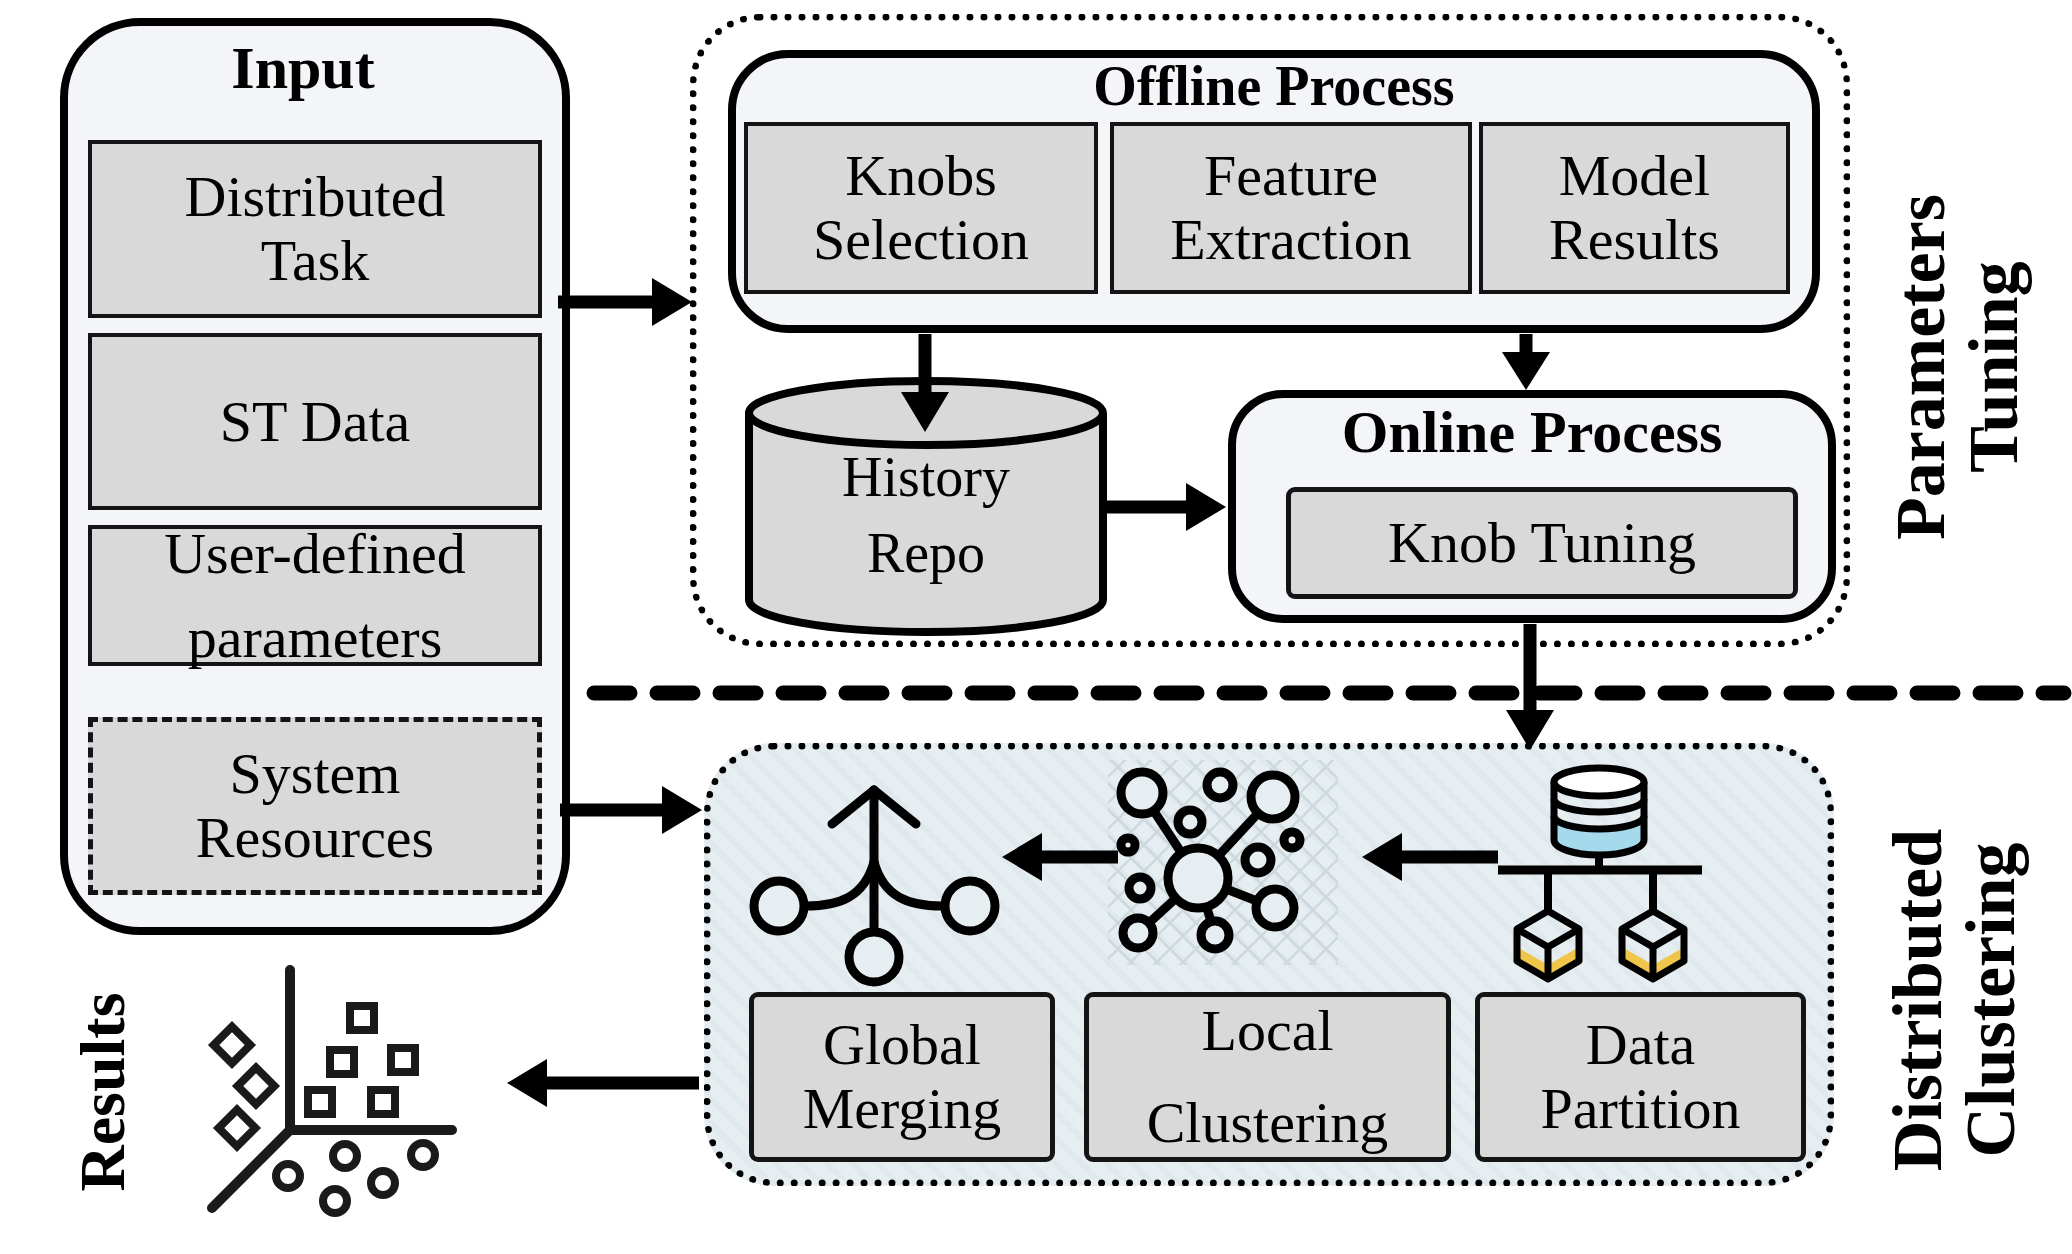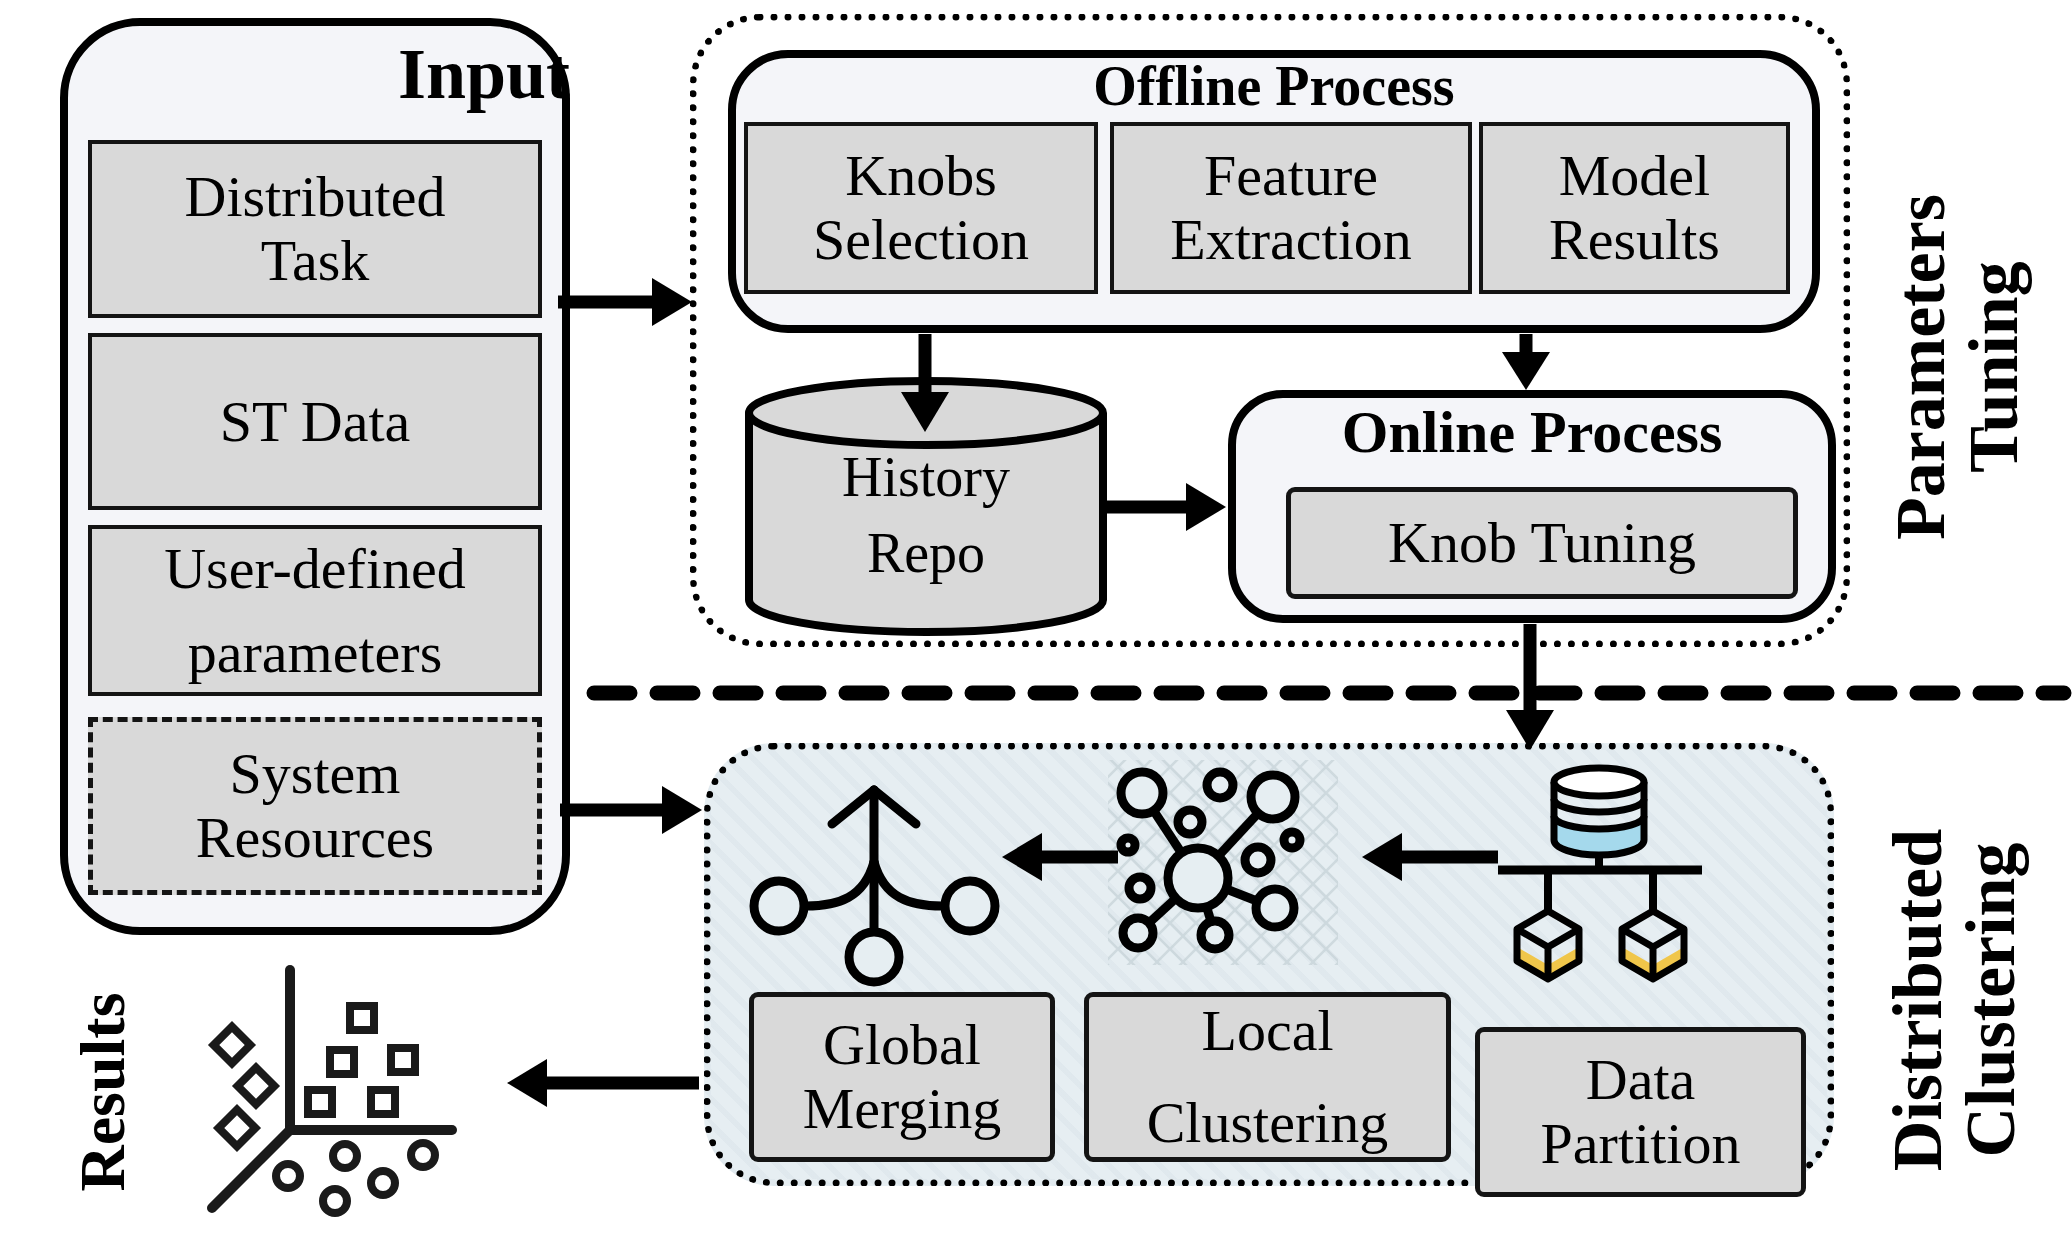--- a/index.html
+++ b/index.html
@@ -39,30 +39,30 @@
     background:var(--cluster-bg);
     background-image:repeating-linear-gradient(45deg, rgba(140,165,180,0.07) 0 6px, transparent 6px 18px);
   }
 </style>
 </head>
 <body>
 
 <div id="canvas">
 
   <div class="panel" style="left:60px; top:18px; width:510px; height:917px; border-radius:80px;"></div>
-  <div class="title" style="left:60px; top:38px; width:510px; font-size:72px;text-align:right;">Input</div>
+  <div class="title" style="left:48px; top:38px; width:510px; font-size:60px;">Input</div>
 
   <div class="gbox" style="left:88px; top:140px; width:454px; height:178px;">
     <span>Distributed</span>
     <span>Task</span>
   </div>
   <div class="gbox" style="left:88px; top:333px; width:454px; height:177px;">
     <span>ST Data</span>
   </div>
-  <div class="gbox" style="left:88px; top:525px; width:454px; height:171px;gap:20px;">
+  <div class="gbox" style="left:88px; top:525px; width:454px; height:141px;gap:20px;">
     <span>User-defined</span>
     <span>parameters</span>
   </div>
   <div class="gbox dashedb" style="left:88px; top:717px; width:454px; height:178px;">
     <span>System</span>
     <span>Resources</span>
   </div>
 
   <div class="dotted" style="left:690px; top:14px; width:1160px; height:633px;"></div>
 
@@ -96,21 +96,21 @@
   <div id="cluster-panel"></div>
 
   <div class="gbox bbox" style="left:749px; top:992px; width:306px; height:170px;">
     <span>Global</span>
     <span>Merging</span>
   </div>
   <div class="gbox bbox" style="left:1084px; top:992px; width:367px; height:170px;gap:28px;">
     <span>Local</span>
     <span>Clustering</span>
   </div>
-  <div class="gbox bbox" style="left:1475px; top:992px; width:331px; height:170px;margin-top:35px;">
+  <div class="gbox bbox" style="left:1475px; top:992px; width:331px; height:170px;">
     <span>Data</span>
     <span>Partition</span>
   </div>
 
   <div class="vlabel" style="left:1958px; top:367px;">
     <span>Parameters</span>
     <span>Tuning</span>
   </div>
   <div class="vlabel" style="left:1955px; top:1000px;">
     <span>Distributed</span>

